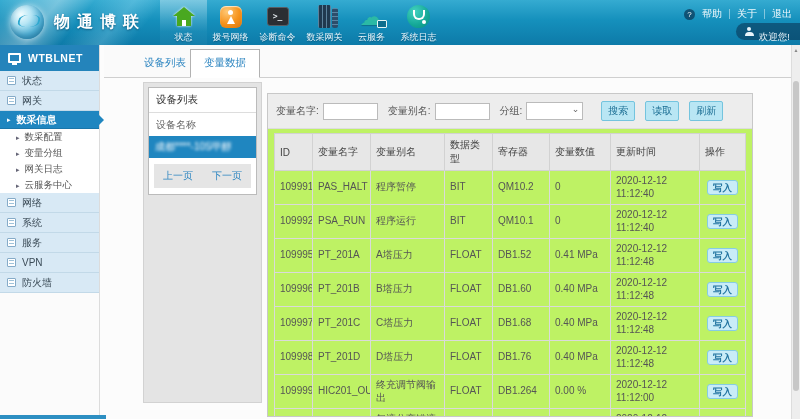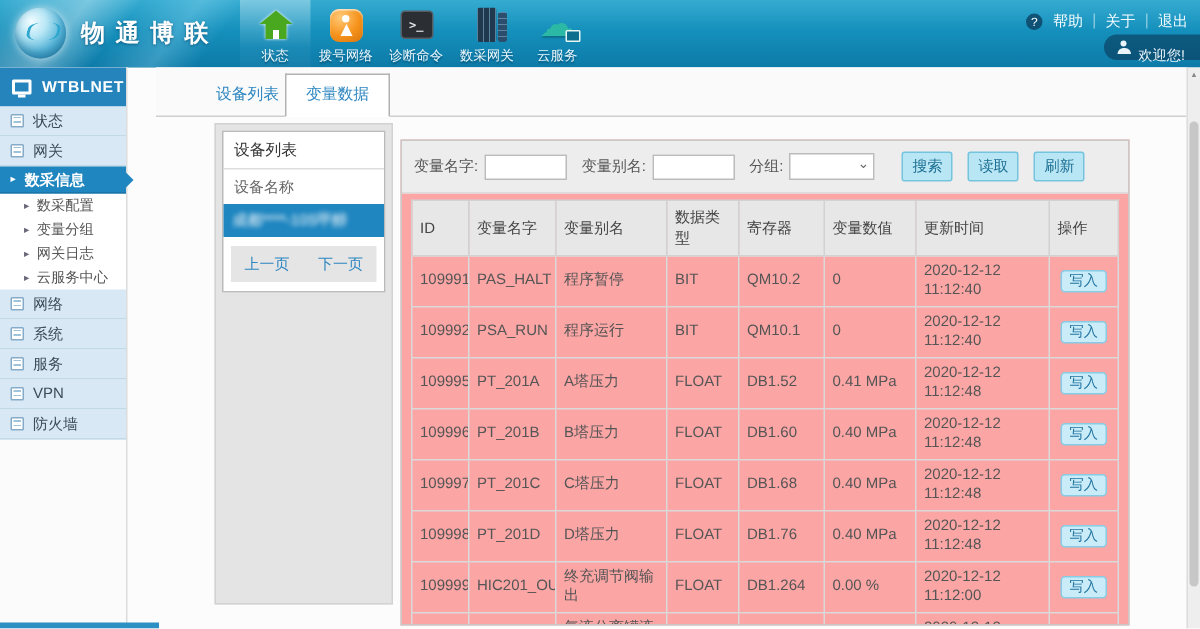--- a/index.html
+++ b/index.html
@@ -68,21 +68,21 @@
   .tl-sep { width:1px; height:10px; background:rgba(255,255,255,.45); }
   .top-link { cursor:pointer; }
   .welcome-pill { position:absolute; right:0; top:23px; height:17px; padding:0 10px 0 9px;
     border-radius:9px 0 0 9px; background:rgba(10,48,78,.55); display:flex; align-items:center; gap:5px; cursor:pointer; }
   .user-ico { width:9px; height:9px; position:relative; }
   .user-ico::before { content:""; position:absolute; left:2.5px; top:0; width:4px; height:4px; border-radius:50%; background:#e9f4fa; }
   .user-ico::after { content:""; position:absolute; left:0; bottom:0; width:9px; height:4px; border-radius:4px 4px 0 0; background:#e9f4fa; }
   .welcome-text { color:#e6f2f9; font-size:9.5px;margin-top:12px; }
 
   
-  .sidebar { position:absolute; left:0; top:45px; width:85px; height:374px; background:#fbfbfb;
+  .sidebar { position:absolute; left:0; top:45px; width:100px; height:374px; background:#fbfbfb;
     border-right:1px solid #dcdcdc; }
   .sb-header { height:26px; background:#2484bb; display:flex; align-items:center; gap:7px; padding-left:8px; }
   .ico-monitor { width:13px; height:10px; border:2px solid #fff; border-radius:1px; position:relative; }
   .ico-monitor::after { content:""; position:absolute; left:2px; bottom:-4px; width:5px; height:2px; background:#fff; }
   .sb-title { color:#fff; font-size:10.5px; font-weight:bold; letter-spacing:.5px; }
   .sb-item { height:20px; display:flex; align-items:center; gap:6px; padding-left:7px;
     background:#d8e9f5; border-bottom:1px solid #c2d9e8; color:#3c4c58; font-size:10px; cursor:pointer; }
   .ico-list { width:9px; height:9px; background:#fff; border:1px solid #85abc8; border-radius:1px;
     background-image:repeating-linear-gradient(180deg, #9fc3da 0 1px, transparent 1px 3px);
     background-size:5px 7px; background-position:1px 1px; background-repeat:no-repeat; }
@@ -113,38 +113,38 @@
   .dc-title { padding:5px 7px; font-size:10.5px; color:#333; border-bottom:1px solid #ddd; }
   .dc-sub { padding:5px 7px 4px 7px; font-size:10px; color:#666; }
   .dc-sel { background:#1f86c0; color:#fff; font-size:10px; padding:4px 6px; cursor:pointer;
     white-space:nowrap; overflow:hidden; }
   .blurred { filter:blur(1.6px); }
   .dc-pager { margin:6px 5px; background:#e5e5e5; padding:5px 9px; display:flex; justify-content:space-between; }
   .dc-pager span { color:#2e86c1; font-size:10px; cursor:pointer; }
 
   
   .table-card { position:absolute; left:163px; top:15px; width:486px; height:324px;
-    background:#fca5a5; border:1px solid #c8c8c8; overflow:hidden; }
+    background:#bef264; border:1px solid #c8c8c8; overflow:hidden; }
   .toolbar { background:#ededed; border-bottom:1px solid #ddd; padding:7px 8px; display:flex;
     align-items:center; gap:4px; font-size:10px; color:#555; }
   .toolbar input[type=text] { width:55px; height:17px; border:1px solid #bbb; background:#fff;
     font-size:10px; padding:0 3px; margin-right:6px; }
   .sel-box { width:57px; height:18px; border:1px solid #bbb; background:#fff; position:relative;
     margin-right:8px; cursor:pointer; }
   .sel-box .chev { position:absolute; right:3px; top:1px; color:#666; font-size:9px; }
   .tb-btn { margin-left:6px; padding:2px 6px; background:#b9e6f4; border:1px solid #74c4de;
     color:#1d6f94; font-size:10px; border-radius:2px; cursor:pointer;
     font-family:"Liberation Sans","DejaVu Sans",sans-serif; }
 
   table.vars { margin:4px 6px 0 6px; border-collapse:collapse; table-layout:fixed; width:471px; font-size:10px; }
   table.vars th { background:#e7e7e7; border:1px solid #d2d2d2; text-align:left; padding:4px 5px;
     color:#444; font-weight:normal; }
   table.vars td { border:1px solid #dadada; padding:4px 5px; color:#555; line-height:1.25;
     overflow:hidden; }
-  td.op, th.op { text-align:center; }
+  td.op, th.op { text-align:center;font-weight:bold; }
   .write-btn { display:inline-block; padding:1px 5px; background:#c9ecf8; border:1px solid #86cce4;
     border-radius:3px; color:#2274a0; font-size:9.5px; cursor:pointer;
     font-family:"Liberation Sans","DejaVu Sans",sans-serif; }
 
   
   .scrollbar { position:absolute; right:0; top:45px; width:9px; height:374px; background:#eee;
     border-left:1px solid #ddd; }
   .sb-arrow { position:absolute; top:2px; left:0; width:8px; text-align:center; font-size:5px; color:#888; }
   .sb-thumb { position:absolute; left:1px; top:36px; width:6px; height:310px; background:#c7c7c7; border-radius:3px; cursor:pointer; }
 </style>
@@ -182,20 +182,26 @@
         <span class="nav-ico">
             <span class="ico-gw"></span>
           </span>
         <span class="nav-label">数采网关</span>
       </div>
       <div class="nav-item">
         <span class="nav-ico">
             <span class="ico-cloud">☁<span class="mini-screen"></span></span>
           </span>
         <span class="nav-label">云服务</span>
+      </div>
+      <div class="nav-item">
+        <span class="nav-ico">
+            <span class="ico-log"></span>
+          </span>
+        <span class="nav-label">系统日志</span>
       </div>
     </div>
     <div class="top-links">
       <span class="help-q">?</span>
       <span class="top-link">帮助</span>
       <span class="tl-sep"></span>
       <span class="top-link">关于</span>
       <span class="tl-sep"></span>
       <span class="top-link">退出</span>
     </div>

